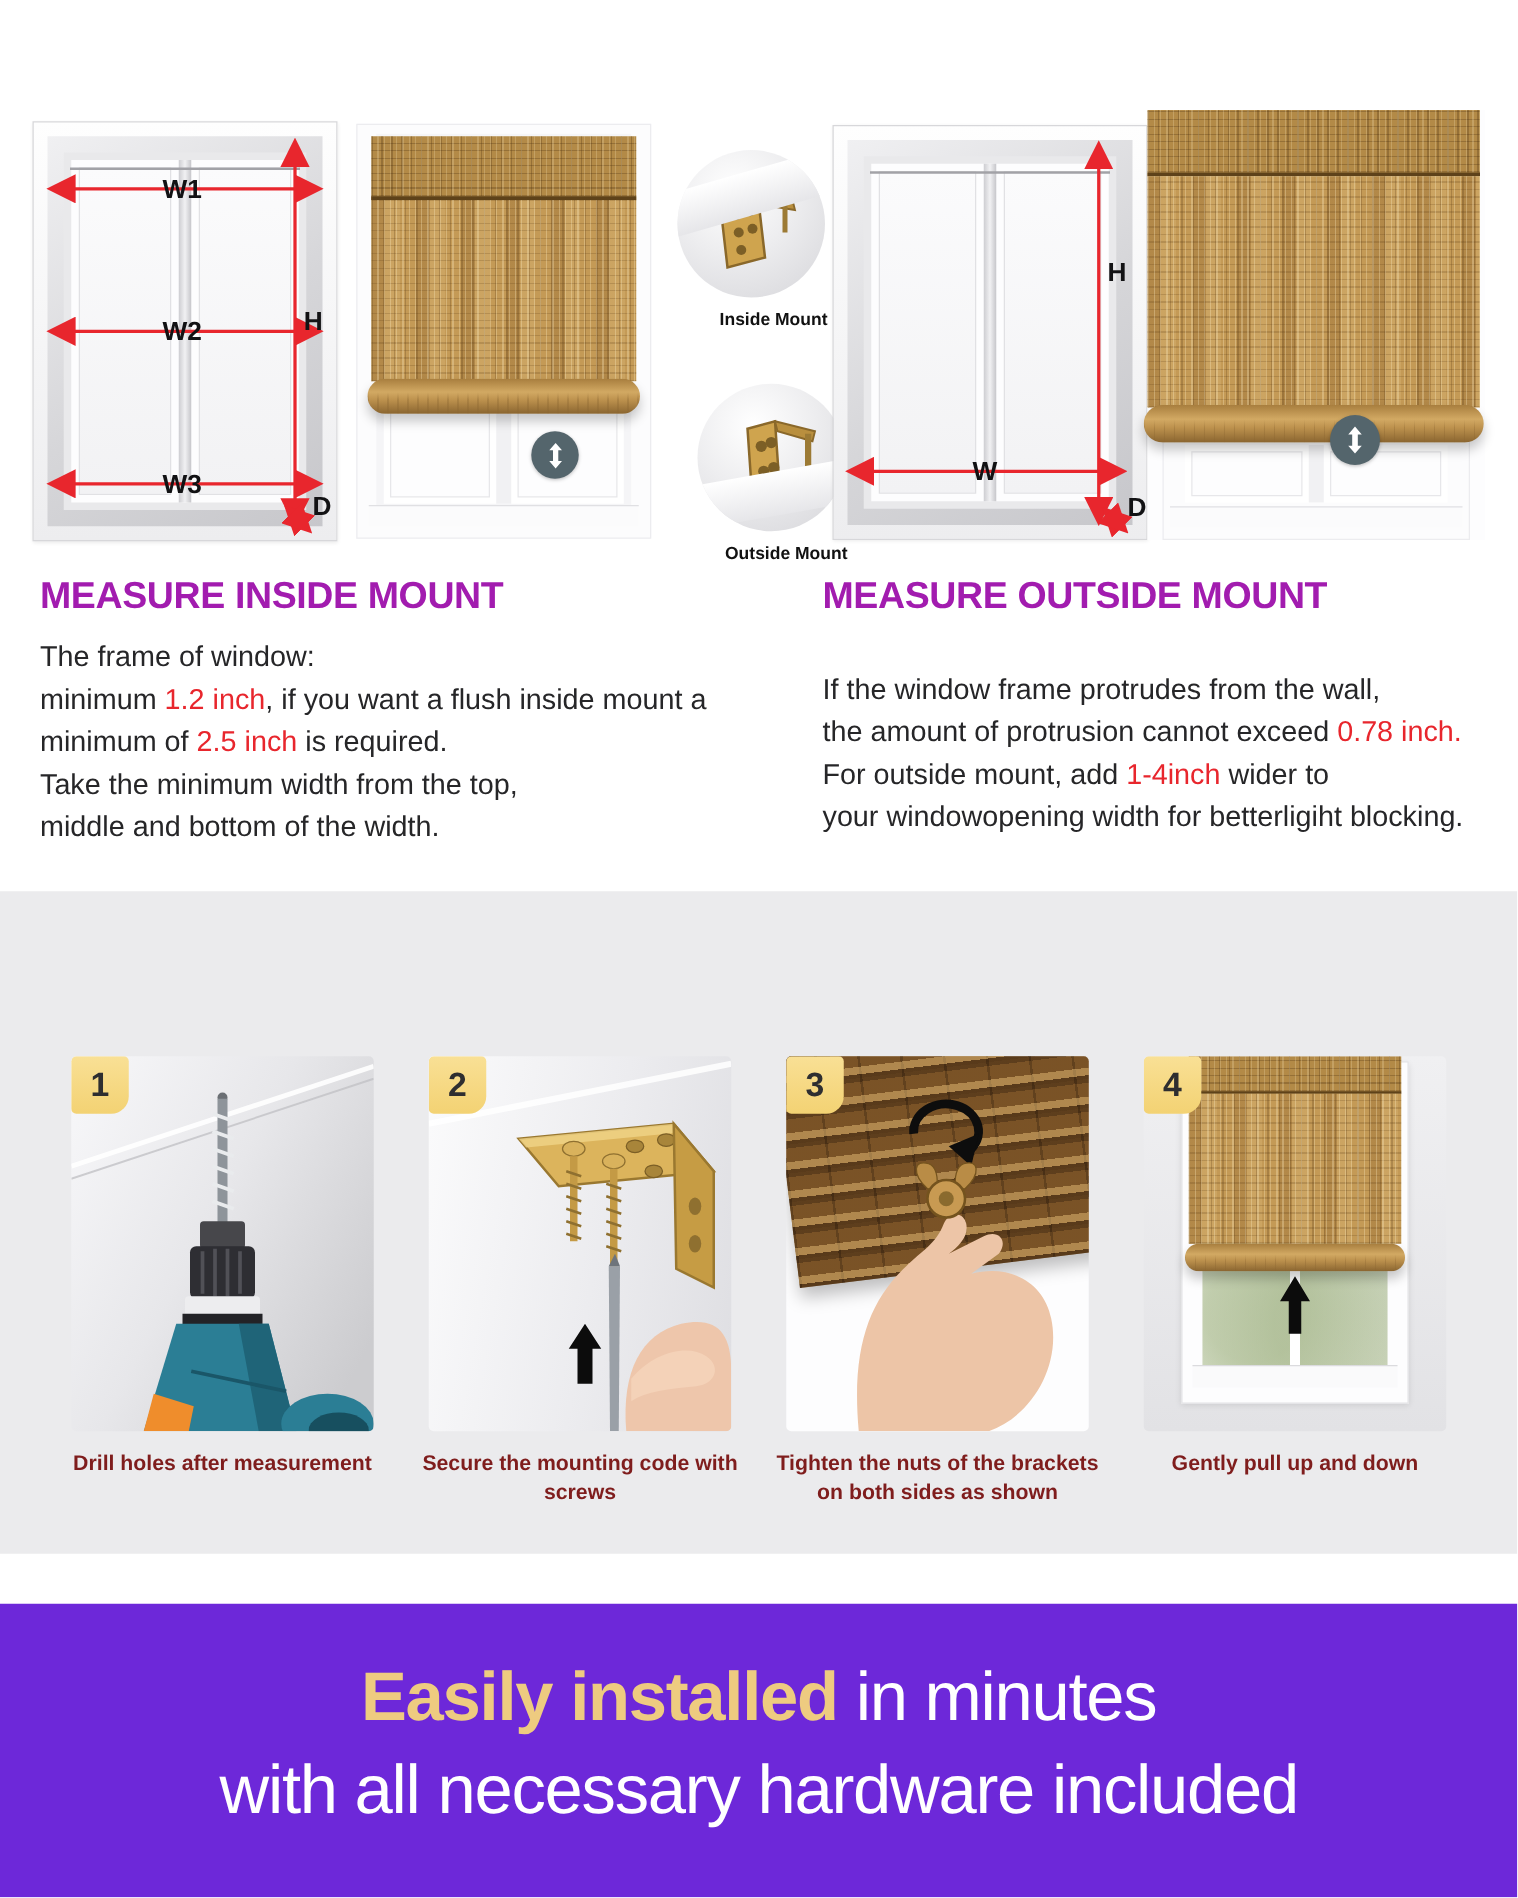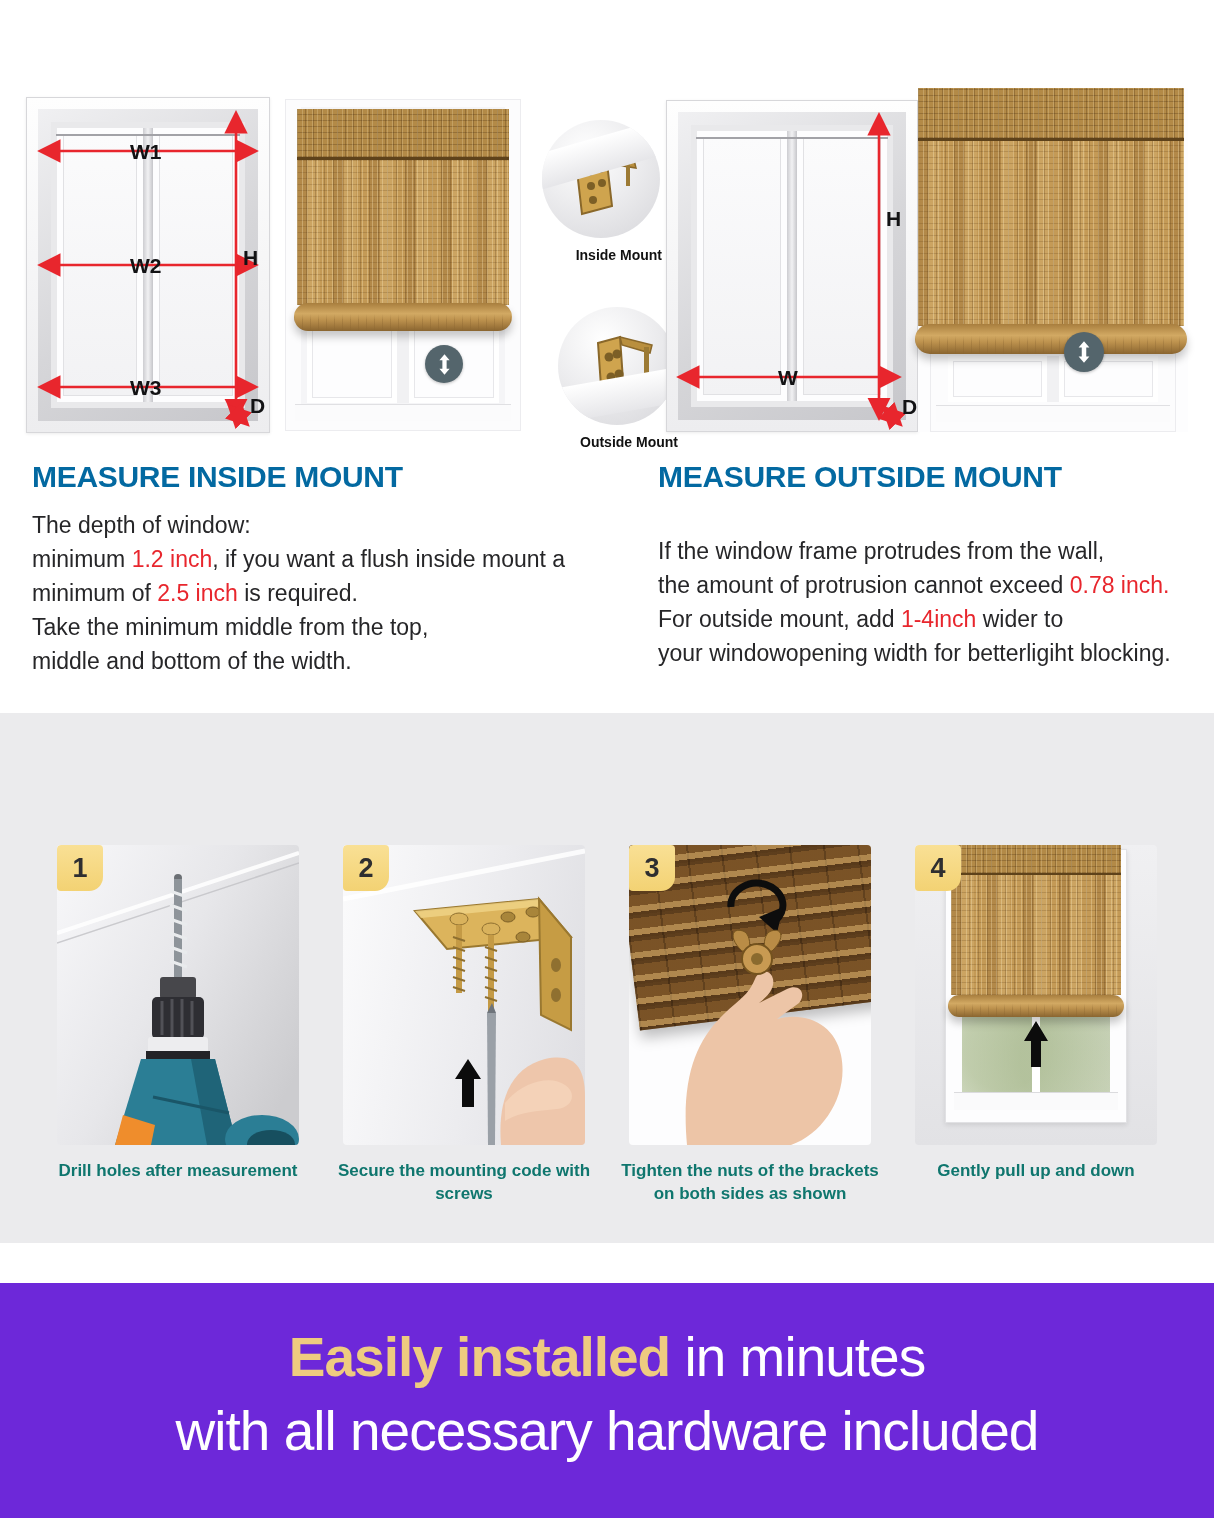--- a/index.html
+++ b/index.html
@@ -53,36 +53,36 @@
   .inset{position:absolute;width:122px;text-align:right;}
   .inset-circle{position:relative;width:118px;height:118px;margin:0 auto;border-radius:50%;overflow:hidden;
       background:radial-gradient(circle at 38% 28%,#ffffff 0%,#ededef 45%,#d5d5d9 100%);}
   .inset-band{position:absolute;left:-20%;width:140%;height:30%;background:linear-gradient(180deg,#ffffff,#e6e6e9);}
   .band-top{top:14%;transform:rotate(-16deg);}
   .band-bot{bottom:10%;transform:rotate(-10deg);}
   .inset-label{margin-top:9px;font-weight:700;font-size:14px;color:#111;}
 
   
   .mblock{position:absolute;}
-  .mhead{margin:0;font-size:30px;font-weight:800;letter-spacing:-.3px;color:#0369a1;}
+  .mhead{margin:0;font-size:30px;font-weight:800;letter-spacing:-.3px;color:#a21caf;}
   .mlines{margin-top:14px;}
   .mline{margin:0;font-size:23px;line-height:34px;color:#262628;}
   .red{color:#e8262d;}
 
   
   .install{position:absolute;left:0;top:713px;width:1214px;height:530px;background:#ebebed;}
   .install-title{margin:0;padding-top:44px;text-align:center;font-size:41px;font-weight:600;
                  letter-spacing:-.5px;color:#39393c;}
   .steps{position:absolute;left:57px;top:132px;display:flex;gap:44px;}
   .step{width:242px;margin:0;}
   .step-img{position:relative;width:242px;height:300px;border-radius:4px;overflow:hidden;background:#e6e6e9;}
   .badge{position:absolute;top:0;left:0;width:46px;height:46px;z-index:5;
          background:linear-gradient(180deg,#f9e095,#f3d273);border-radius:4px 4px 14px 4px;
          display:flex;align-items:center;justify-content:center;font-weight:700;font-size:27px;color:#2e2e30;}
-  .step-caption{margin:15px -12px 0;text-align:center;font-weight:700;font-size:17px;line-height:1.35;color:#0f766e;}
+  .step-caption{margin:15px -12px 0;text-align:center;font-weight:700;font-size:17px;line-height:1.35;color:#7f1d1d;}
   .simg-svg{position:absolute;inset:0;}
   .bg1{background:linear-gradient(118deg,#f8f8fa 0%,#e7e7ea 45%,#cccccf 90%);}
   .bg2{background:linear-gradient(100deg,#fbfbfc 0%,#ececef 55%,#dedee2 100%);}
   .bg3{background:#fdfdfe;}
   .bg4{background:linear-gradient(180deg,#f0f0f2,#e2e2e5);}
   .wood3{position:absolute;left:-14px;top:-18px;width:calc(100% + 28px);height:205px;
      transform:rotate(-7deg);transform-origin:left top;box-shadow:0 8px 14px rgba(0,0,0,.25);
      background-color:#8a6130;
      background-image:
        repeating-linear-gradient(0deg,rgba(40,20,5,.5) 0 3px,rgba(196,156,94,.65) 3px 9px,rgba(92,56,20,.35) 9px 20px,rgba(40,20,5,.45) 20px 23px),
@@ -240,24 +240,24 @@
     <div class="updn" style="width:40px;height:40px;left:146px;top:244px;">
       <svg width="18" height="24" viewBox="0 0 20 26">
           <path d="M10 1 L16 8 H12.5 V18 H16 L10 25 L4 18 H7.5 V8 H4 Z" fill="#fff"></path>
         </svg>
     </div>
   </div>
 
   <div class="mblock" style="left:32px;top:460px;width:600px;">
     <h2 class="mhead">MEASURE INSIDE MOUNT</h2>
     <div class="mlines">
-      <p class="mline"><span>The depth of window:</span></p>
+      <p class="mline"><span>The frame of window:</span></p>
       <p class="mline"><span>minimum </span><span class="red">1.2 inch</span><span>, if you want a flush inside mount a</span></p>
       <p class="mline"><span>minimum of </span><span class="red">2.5 inch</span><span> is required.</span></p>
-      <p class="mline"><span>Take the minimum middle from the top,</span></p>
+      <p class="mline"><span>Take the minimum width from the top,</span></p>
       <p class="mline"><span>middle and bottom of the width.</span></p>
     </div>
   </div>
 
   <div class="mblock" style="left:658px;top:460px;width:556px;">
     <h2 class="mhead">MEASURE OUTSIDE MOUNT</h2>
     <div class="mlines" style="margin-top:40px;">
       <p class="mline"><span>If the window frame protrudes from the wall,</span></p>
       <p class="mline"><span>the amount of protrusion cannot exceed </span><span class="red">0.78 inch.</span></p>
       <p class="mline"><span>For outside mount, add </span><span class="red">1-4inch</span><span> wider to</span></p>

